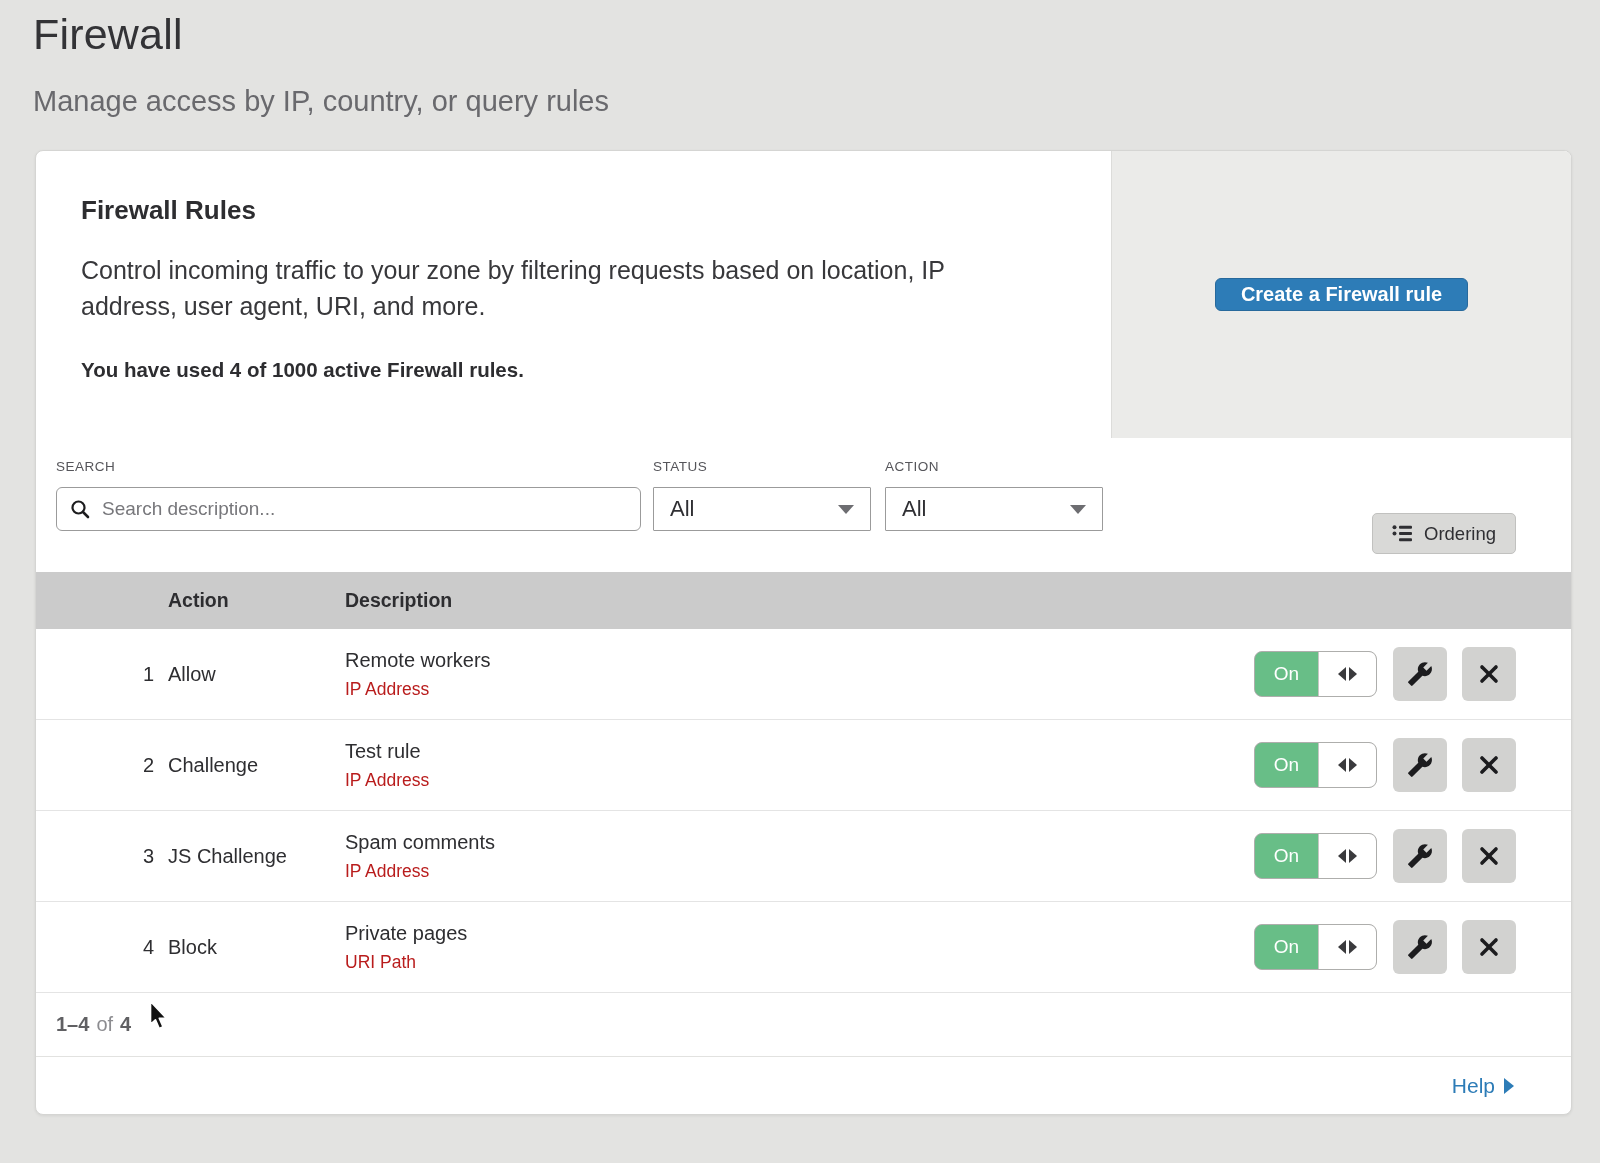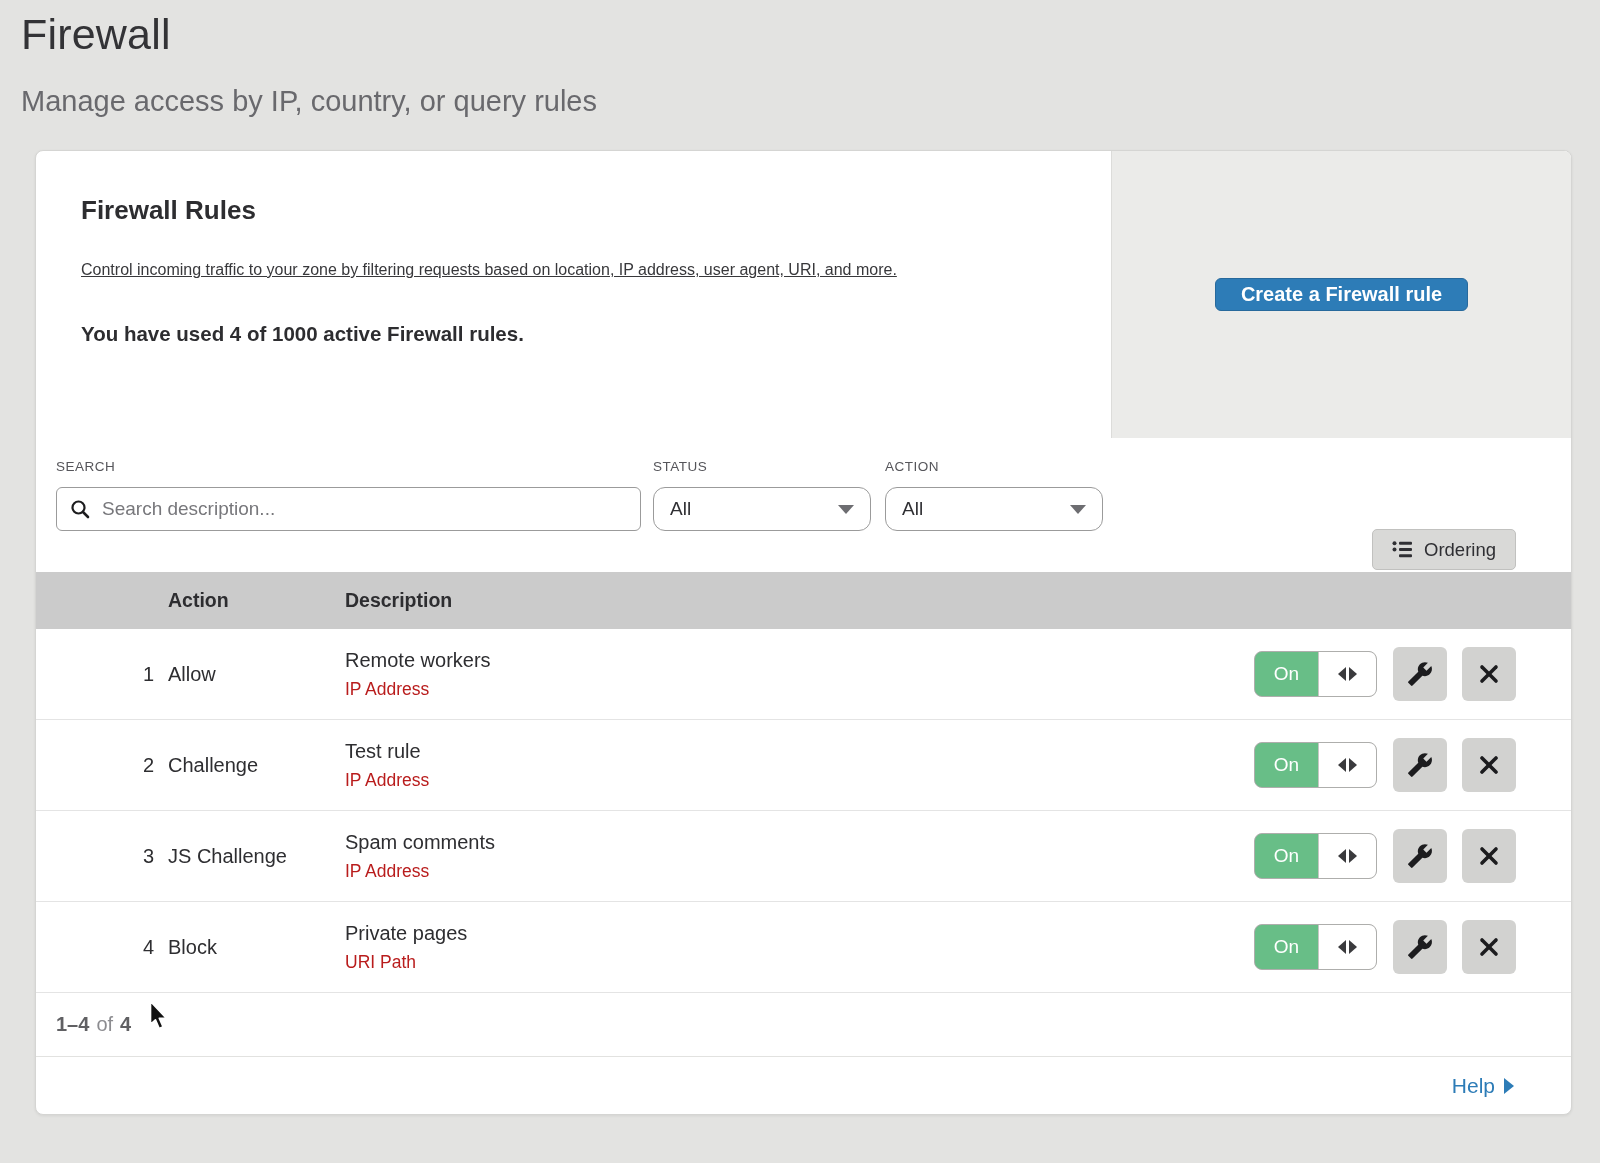--- a/index.html
+++ b/index.html
@@ -7,21 +7,21 @@
   body {
     width:1600px; height:1163px;
     background:#e3e3e1;
     font-family:"Liberation Sans", sans-serif;
     position:relative;
     overflow:hidden;
     color:#2e2e2e;
   }
 
   
-  .page-header { padding:10px 40px 0 21px; }
+  .page-header { padding:10px 40px 0 33px; }
   .page-title {
     font-size:43px; font-weight:400; color:#333336;
     margin:0 0 26px 0; letter-spacing:0.2px;
   }
   .page-subtitle { font-size:29px; font-weight:400; color:#69696d; margin:0; }
 
   
   .card {
     position:absolute; left:35px; top:150px;
     width:1537px; height:965px;
@@ -30,22 +30,22 @@
     border-radius:8px;
     box-shadow:0 1px 3px rgba(0,0,0,0.07);
     display:flex; flex-direction:column;
   }
 
   
   .card-top { display:flex; height:287px; flex:none; }
   .card-top-left { flex:1; padding:44px 44px 0 45px; }
   .rules-heading { font-size:26px; font-weight:700; color:#2d2d30; margin:0 0 26px 0; }
   .rules-desc {
-    font-size:16px; color:#38383b; line-height:36px;
-    margin:0 0 34px 0; max-width:950px;text-decoration:underline;
+    font-size:25px; color:#38383b; line-height:36px;
+    margin:0 0 34px 0; max-width:950px;
   }
   .rules-usage { font-size:20.5px; font-weight:700; color:#2d2d30; }
   .card-top-right {
     width:460px; flex:none;
     background:#ebebe9;
     border-left:1px solid #dcdcda;
     border-radius:0 7px 0 0;
     display:flex; align-items:center; justify-content:center;
   }
   .create-btn {
@@ -75,33 +75,33 @@
   }
   .search-box svg { flex:none; margin-right:10px; }
   .search-input {
     border:none; outline:none; width:100%;
     font-family:inherit; font-size:19px; color:#333;
     background:transparent;
   }
   .search-input::placeholder { color:#77777b; }
   .select-box {
     width:218px; height:44px;
-    border:1px solid #9b9b9b; border-radius:12px;
+    border:1px solid #9b9b9b; border-radius:1px;
     background:#fff; display:flex; align-items:center;
     justify-content:space-between; padding:0 16px;
-    font-size:19px; color:#2f2f33; cursor:pointer;
+    font-size:22px; color:#2f2f33; cursor:pointer;
     margin-right:14px;
   }
   .caret-down {
     width:0; height:0;
     border-left:8px solid transparent; border-right:8px solid transparent;
     border-top:9px solid #6d6d71;
   }
   .ordering-btn {
-    margin-left:auto; align-self:flex-end; margin-bottom:2px;
+    margin-left:auto; align-self:flex-end; margin-bottom:18px;
     height:41px; padding:0 19px;
     background:#d9d9d7; border:1px solid #c1c1bf; border-radius:5px;
     font-family:inherit; font-size:18.5px; color:#2f2f33;
     display:flex; align-items:center; gap:11px; cursor:pointer;
   }
 
   
   .grid-row { display:grid; grid-template-columns:132px 177px 1fr auto; align-items:center; }
   .table-header {
     height:57px; flex:none;

